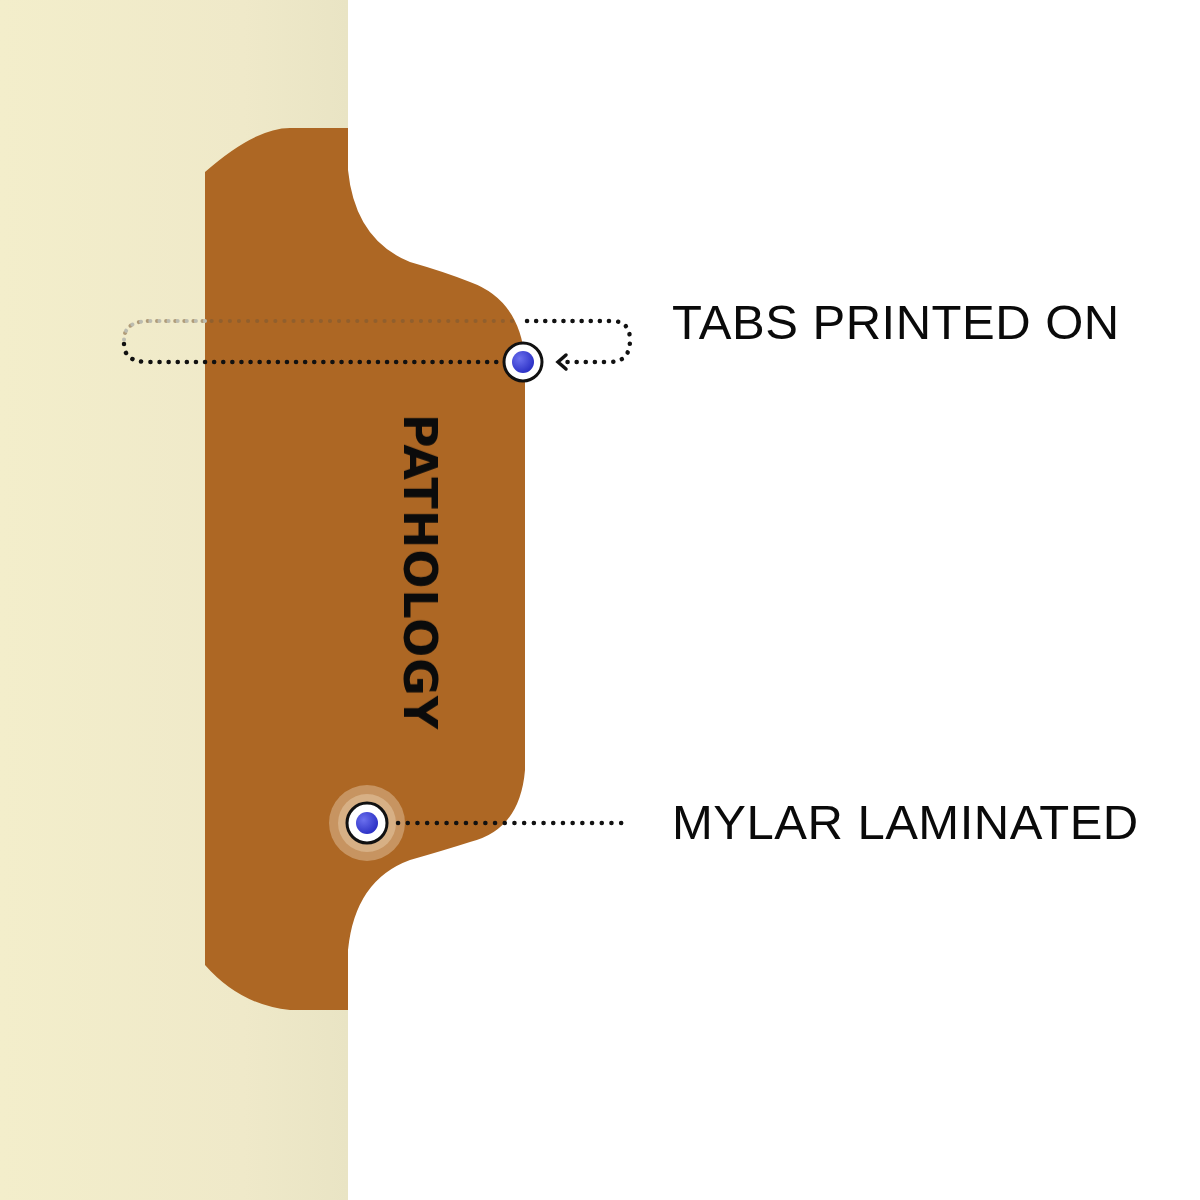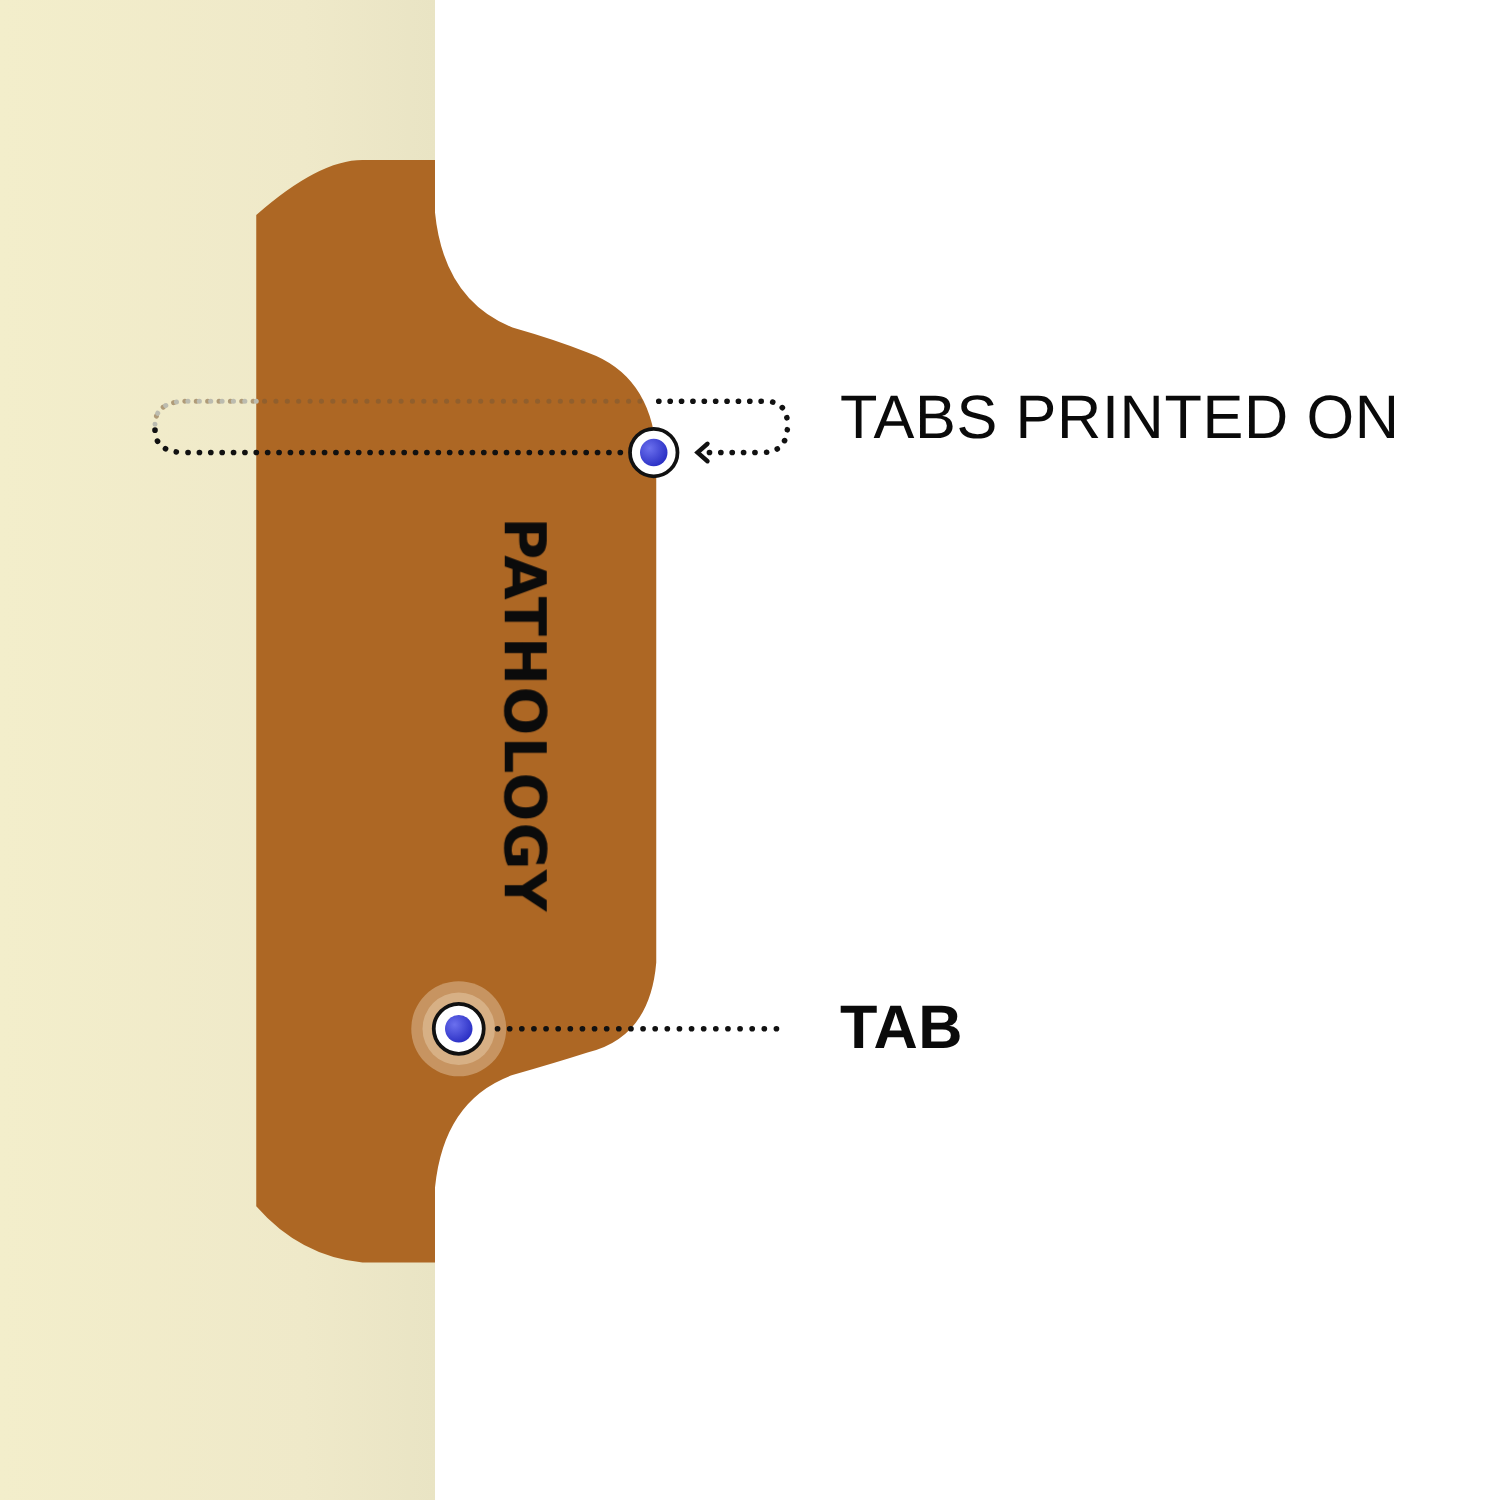--- a/index.html
+++ b/index.html
@@ -24,21 +24,21 @@
       color: #0b0b0b;
       white-space: nowrap;
       filter: blur(0.6px);
     }
     .callout {
       position: absolute; left: 672px; color: #0a0a0a;
       line-height: 1.12; font-size: 49px;
     }
     .callout .line1 { font-weight: normal; letter-spacing: 0.5px; display: block; }
     .callout .line2 { font-weight: bold; letter-spacing: 0.5px; display: block; }
-    .callout-top { top: 295px; margin-top: 12px; }
+    .callout-top { top: 295px; }
     .callout-bottom { top: 795px; }
   </style>
 </head>
 <body>
 
 <div class="folder-panel"></div>
 
 <svg class="tab-svg" viewBox="0 0 1200 1200" xmlns="http://www.w3.org/2000/svg">
   <defs>
     <radialGradient id="dotGrad" cx="35%" cy="35%" r="70%">
@@ -84,14 +84,14 @@
   <path d="M 398 823 L 630 823" fill="none" stroke="#111" stroke-width="4.5" stroke-linecap="round" stroke-dasharray="0.1 9.6"></path>
 </svg>
 
 <div class="tab-label">PATHOLOGY</div>
 
 <div class="callout callout-top">
   <span class="line1">TABS PRINTED ON</span>
 </div>
 
 <div class="callout callout-bottom">
-  <span class="line2">TAB</span>
+  <span class="line1">MYLAR LAMINATED</span>
 </div>
 
 </body></html>

